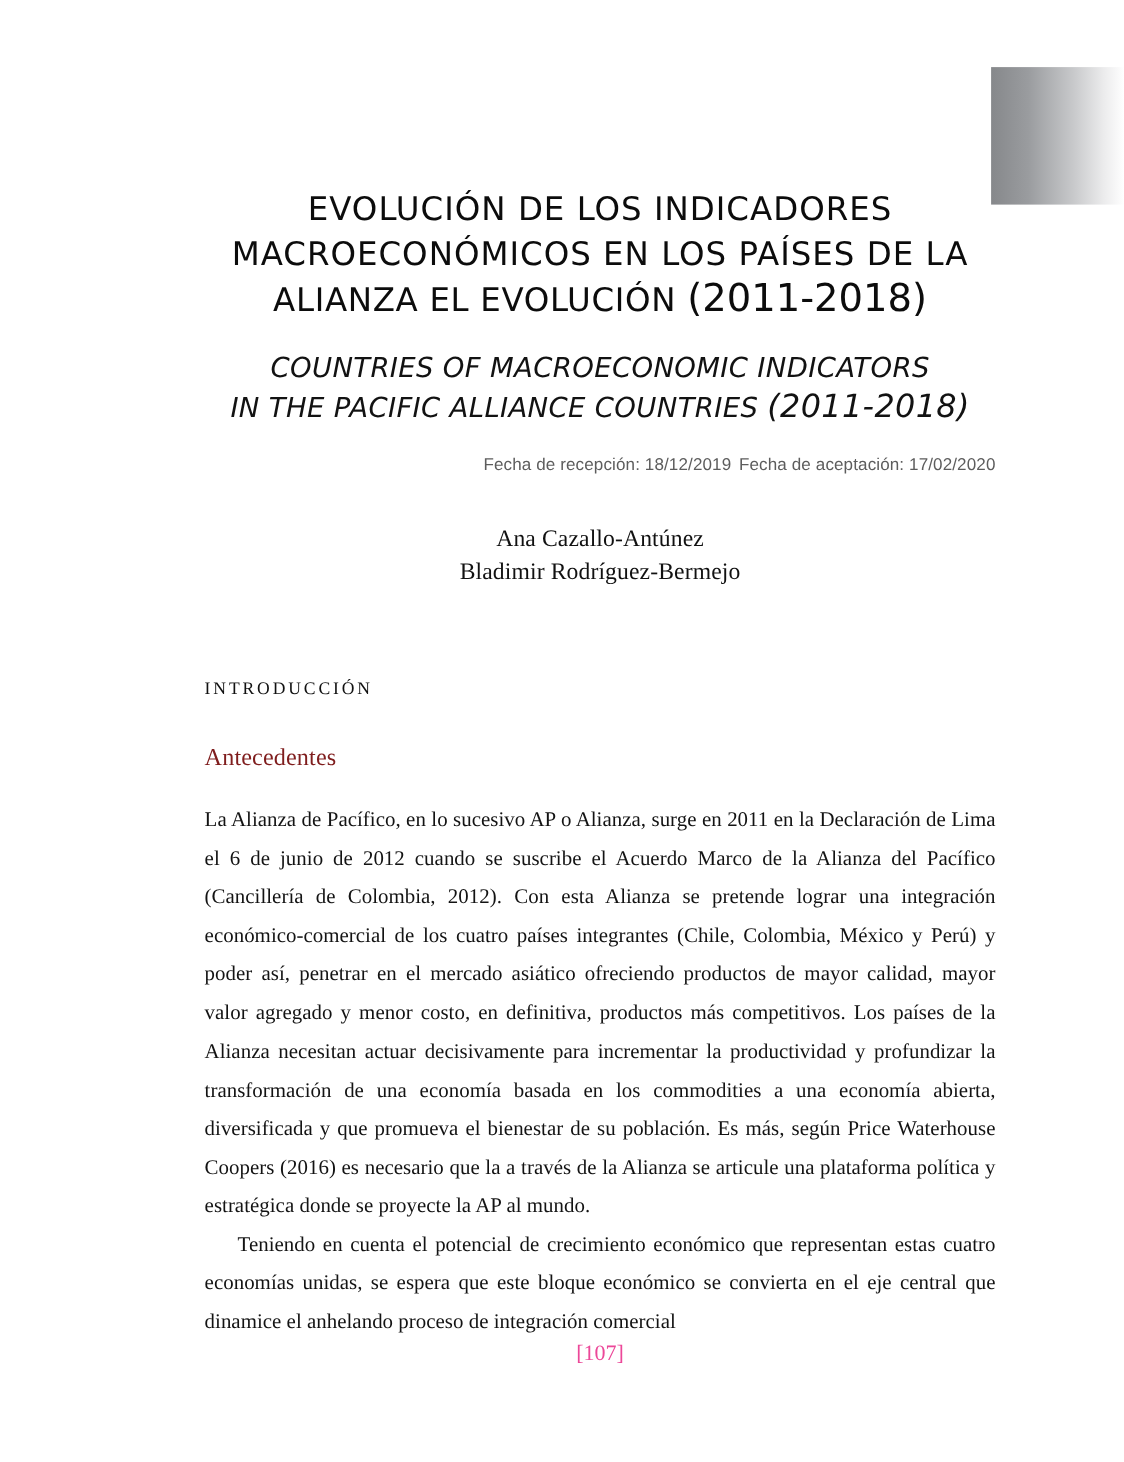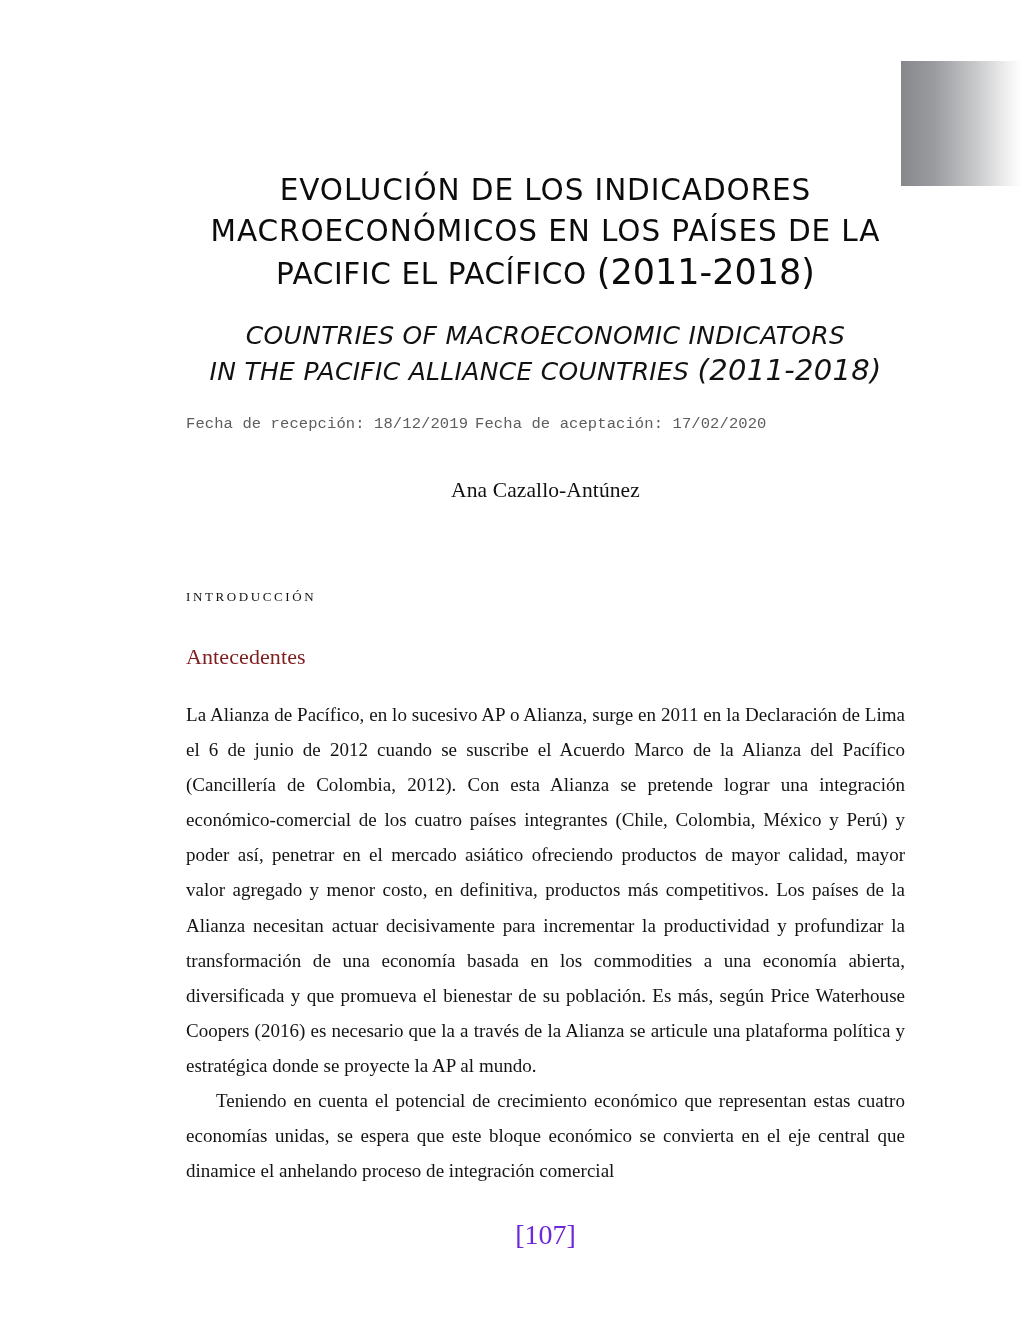--- a/index.html
+++ b/index.html
@@ -71,23 +71,23 @@
     line-height: 35px;
     letter-spacing: 0.3px;
     color: #121212;
     white-space: nowrap;
   }
   .subtitle-years {
     font-size: 29px;
   }
 
   .dates-line {
-    text-align: left;
+    text-align: right;
     margin-top: 26px;
-    font-family: Liberation Mono, monospace;
+    font-family: Liberation Sans, sans-serif;
     font-size: 15.5px;
     color: #5d5d5d;
     letter-spacing: 0.1px;
   }
   .dates-gap { display: inline-block; width: 7px; }
 
   
   .authors {
     text-align: center;
     margin-top: 42px;
@@ -97,21 +97,21 @@
     font-size: 21.5px;
     line-height: 30px;
     color: #111111;
     letter-spacing: 0.1px;
   }
 
   
   .section-heading {
     margin-top: 84px;
     font-family: "Liberation Serif", "DejaVu Serif", serif;
-    font-size: 13px;
+    font-size: 16px;
     letter-spacing: 2.6px;
     text-transform: uppercase;
     color: #111111;
   }
   .sub-heading {
     margin-top: 39px;
     font-family: "Liberation Serif", "DejaVu Serif", serif;
     font-size: 22px;
     color: #7f1d1d;
     letter-spacing: 0.1px;
@@ -132,46 +132,47 @@
   .body-par.indented { text-indent: 30px; }
 
   
   .folio {
     position: absolute;
     left: 0;
     top: 1219px;
     width: 719px;
     text-align: center;
     font-family: "Liberation Serif", "DejaVu Serif", serif;
-    font-size: 28px;
-    color: #6d28d9;
+    font-size: 20px;
+    color: #ec4899;
   }
 </style>
 </head>
 <body>
 
 <div class="corner-gradient"></div>
 
 <div class="page">
 
   <div class="title-block">
     <div class="title-line">EVOLUCIÓN DE LOS INDICADORES</div>
     <div class="title-line">MACROECONÓMICOS EN LOS PAÍSES DE LA</div>
-    <div class="title-line l3"><span>PACIFIC EL PACÍFICO</span> <span class="title-years">(2011-2018)</span></div>
+    <div class="title-line l3"><span>ALIANZA EL EVOLUCIÓN</span> <span class="title-years">(2011-2018)</span></div>
   </div>
 
   <div class="subtitle-block">
     <div class="subtitle-line">COUNTRIES OF MACROECONOMIC INDICATORS</div>
     <div class="subtitle-line"><span>IN THE PACIFIC ALLIANCE COUNTRIES</span> <span class="subtitle-years">(2011-2018)</span></div>
   </div>
 
   <div class="dates-line"><span>Fecha de recepción: 18/12/2019</span><span class="dates-gap"></span><span>Fecha de aceptación: 17/02/2020</span></div>
 
   <div class="authors">
     <div class="author">Ana Cazallo-Antúnez</div>
+    <div class="author">Bladimir Rodríguez-Bermejo</div>
   </div>
 
   <div class="section-heading">INTRODUCCIÓN</div>
 
   <div class="sub-heading">Antecedentes</div>
 
   <div class="body-par">La Alianza de Pacífico, en lo sucesivo AP o Alianza, surge en 2011 en la Declaración de Lima el 6 de junio de 2012 cuando se suscribe el Acuerdo Marco de la Alianza del Pacífico (Cancillería de Colombia, 2012). Con esta Alianza se pretende lograr una integración económico-comercial de los cuatro países integrantes (Chile, Colombia, México y Perú) y poder así, penetrar en el mercado asiático ofreciendo productos de mayor calidad, mayor valor agregado y menor costo, en definitiva, productos más competitivos. Los países de la Alianza necesitan actuar decisivamente para incrementar la productividad y profundizar la transformación de una economía basada en los commodities a una economía abierta, diversificada y que promueva el bienestar de su población. Es más, según Price Waterhouse Coopers (2016) es necesario que la a través de la Alianza se articule una plataforma política y estratégica donde se proyecte la AP al mundo.</div>
   <div class="body-par tight indented">Teniendo en cuenta el potencial de crecimiento económico que representan estas cuatro economías unidas, se espera que este bloque económico se convierta en el eje central que dinamice el anhelando proceso de integración comercial</div>
 
   <div class="folio">[107]</div>

